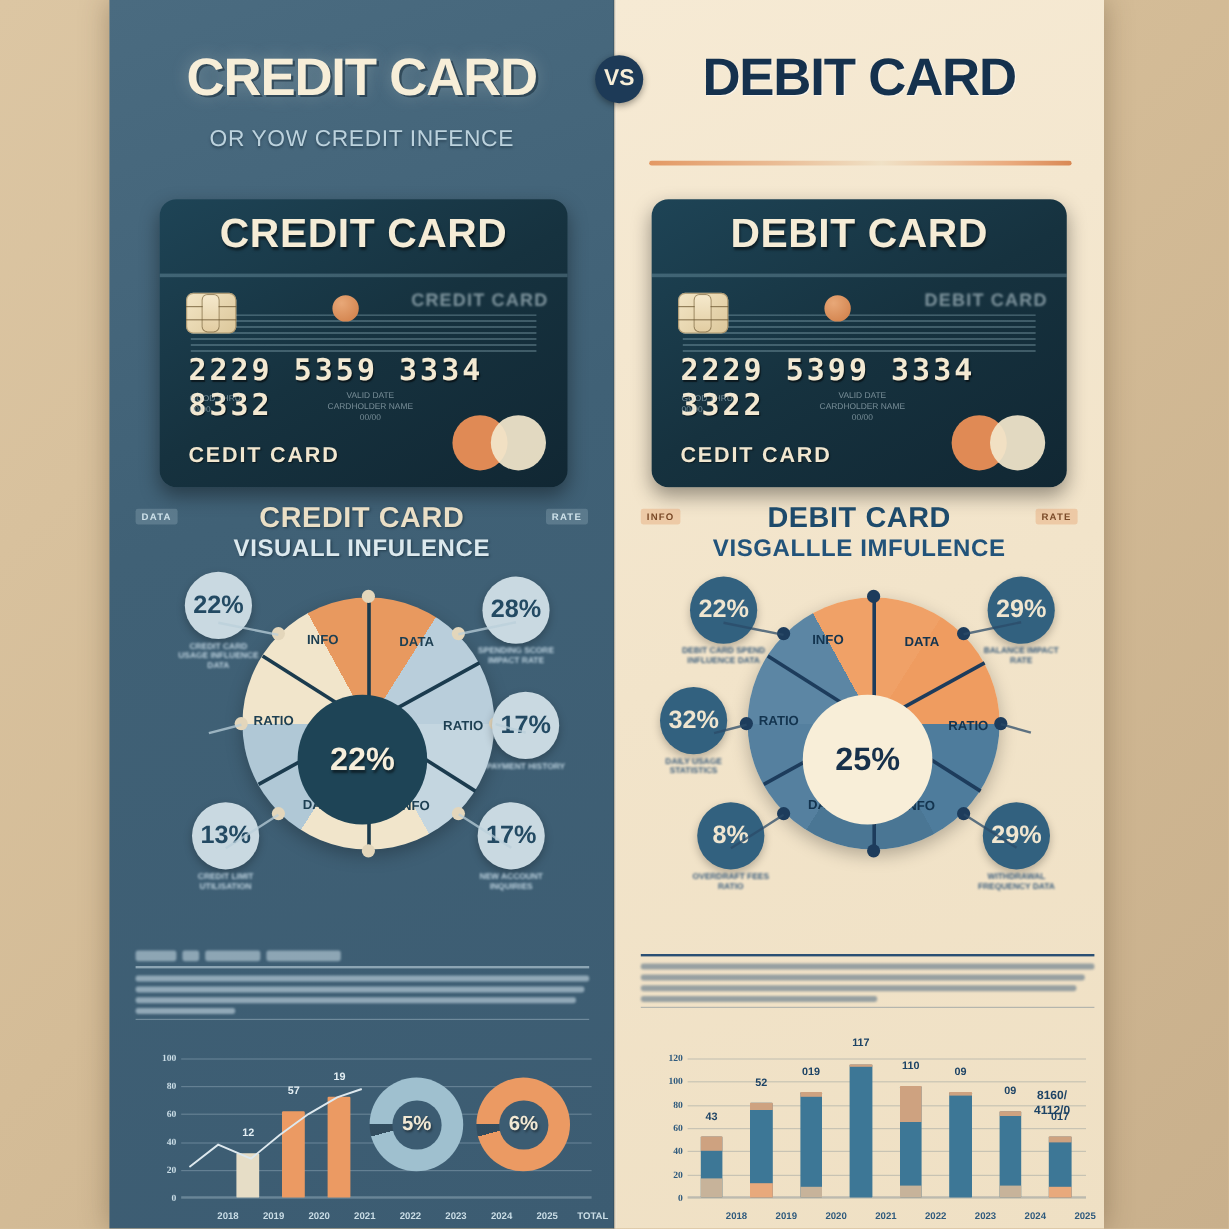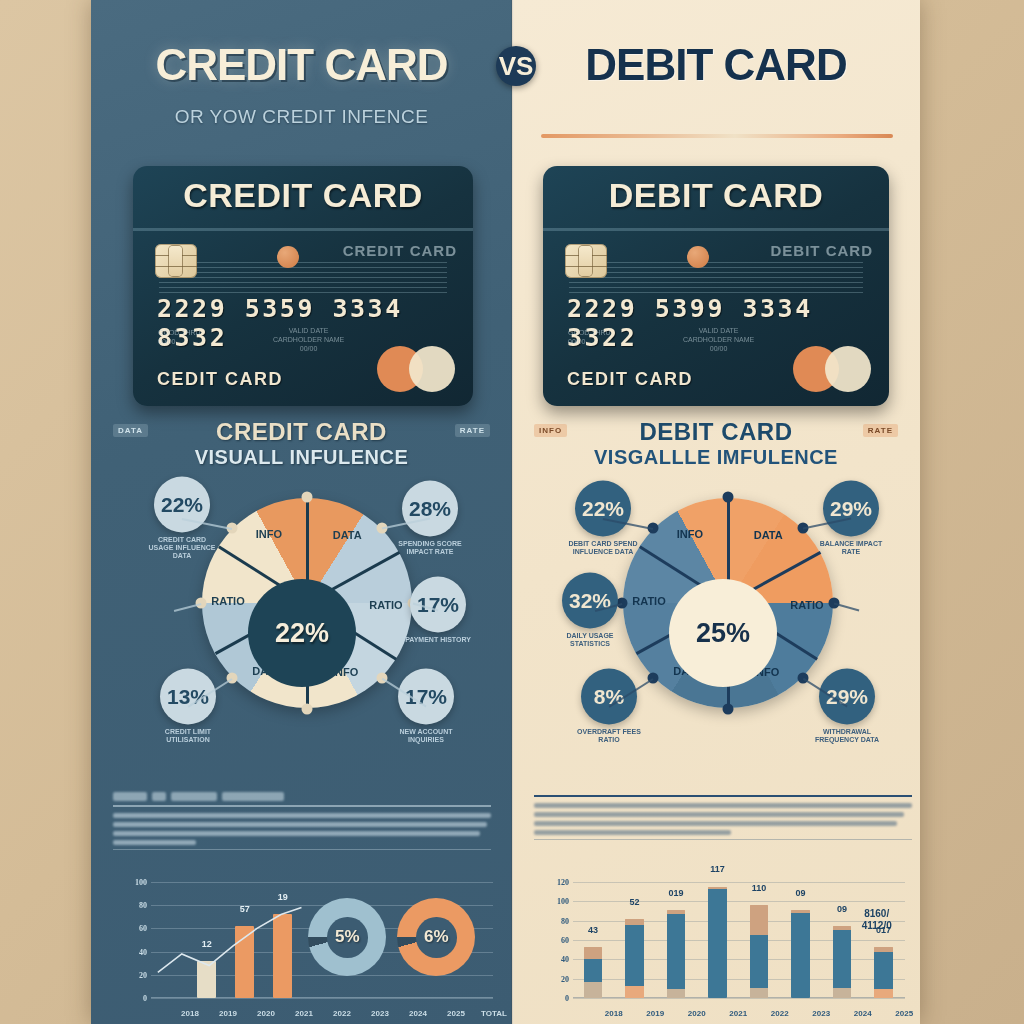--- a/index.html
+++ b/index.html
@@ -16,21 +16,21 @@
 
   
   .hdr{position:absolute;top:34px;height:62px;}
   .hdr h1{margin:0;font-size:44px;font-weight:bold;letter-spacing:-1px;line-height:62px;
     white-space:nowrap;text-transform:uppercase;}
   #hL{left:0;width:421px;text-align:center;}
   #hL h1{color:#f7eed8;text-shadow:2px 2px 0 rgba(20,40,55,.55),0 0 14px rgba(255,250,235,.25);}
   #hR{left:421px;width:408px;text-align:center;}
   #hR h1{color:#15314d;text-shadow:1px 1px 0 rgba(255,255,255,.5);}
   .vsbadge{position:absolute;left:405px;top:46px;width:40px;height:40px;border-radius:50%;
-    background:#1d3a57;color:#f7eed8;font-size:26px;font-weight:bold;line-height:40px;
+    background:#1d3a57;color:#f7eed8;font-size:19px;font-weight:bold;line-height:40px;
     text-align:center;z-index:6;box-shadow:0 2px 6px rgba(0,0,0,.4);}
   .sub{position:absolute;top:106px;font-size:19px;font-weight:normal;letter-spacing:.5px;
     white-space:nowrap;text-transform:uppercase;}
   #sL{left:0;width:421px;text-align:center;color:#bcd2dd;
     filter:blur(.4px);text-shadow:0 1px 2px rgba(20,40,55,.5);}
   #sR{left:421px;width:408px;text-align:center;color:#24394f;}
   .accent{position:absolute;left:450px;top:134px;width:352px;height:4px;
     background:linear-gradient(to right,#e08a50,#e8b48a 30%,#efe0c4 55%,#e8a070 85%,#d4773e);
     opacity:.85;border-radius:2px;}
 
@@ -319,21 +319,21 @@
           <div class="bcap">DEBIT CARD SPEND INFLUENCE DATA</div>
         </div>
         <div class="conn" style="left: 30px; top: 30px; width: 51.0451px; transform: rotate(11.351deg);"></div>
         <div class="node" style="left: 229.953px; top: 40.0467px; background: rgb(29, 60, 92);"></div>
         <div class="badge" style="left: 278px; top: 30px;">
           <div class="bcirc">29%</div>
           <div class="bcap">BALANCE IMPACT RATE</div>
         </div>
         <div class="conn" style="left: 278px; top: 30px; width: 49.0858px; transform: rotate(168.189deg);"></div>
         <div class="node" style="left: 49px; top: 115px; background: rgb(29, 60, 92);"></div>
-        <div class="badge" style="left: 17px; top: 122px;">
+        <div class="badge" style="left: 5px; top: 122px;">
           <div class="bcirc">32%</div>
           <div class="bcap">DAILY USAGE STATISTICS</div>
         </div>
         <div class="conn" style="left: 22px; top: 122px; width: 27.8927px; transform: rotate(-14.5345deg);"></div>
         <div class="node" style="left: 261px; top: 115px; background: rgb(29, 60, 92);"></div>
         <div class="conn" style="left: 286px; top: 122px; width: 25.9615px; transform: rotate(-164.358deg);"></div>
         <div class="node" style="left: 80.0467px; top: 189.953px; background: rgb(29, 60, 92);"></div>
         <div class="badge" style="left: 36px; top: 218px;">
           <div class="bcirc">8%</div>
           <div class="bcap">OVERDRAFT FEES RATIO</div>

